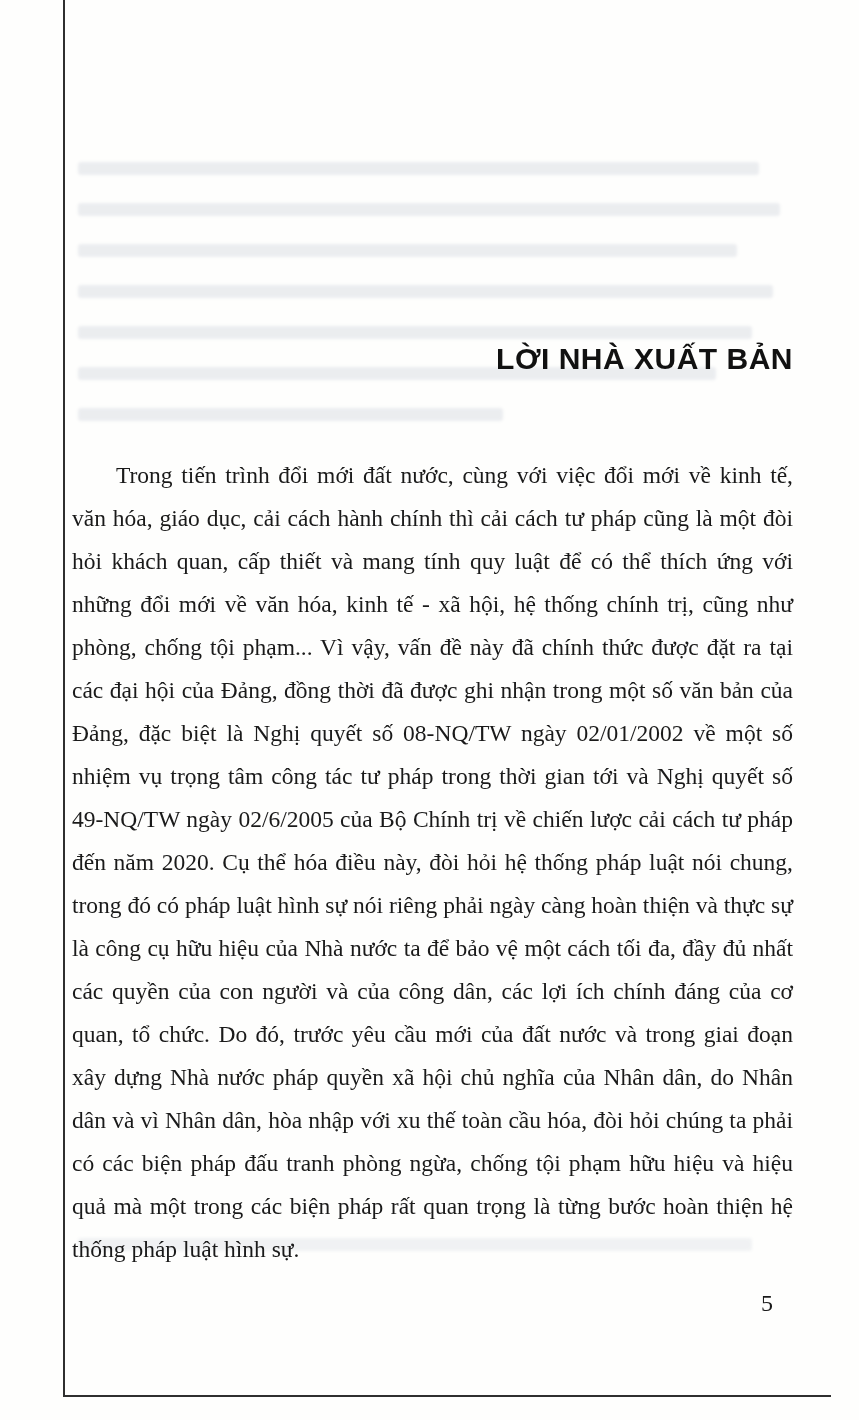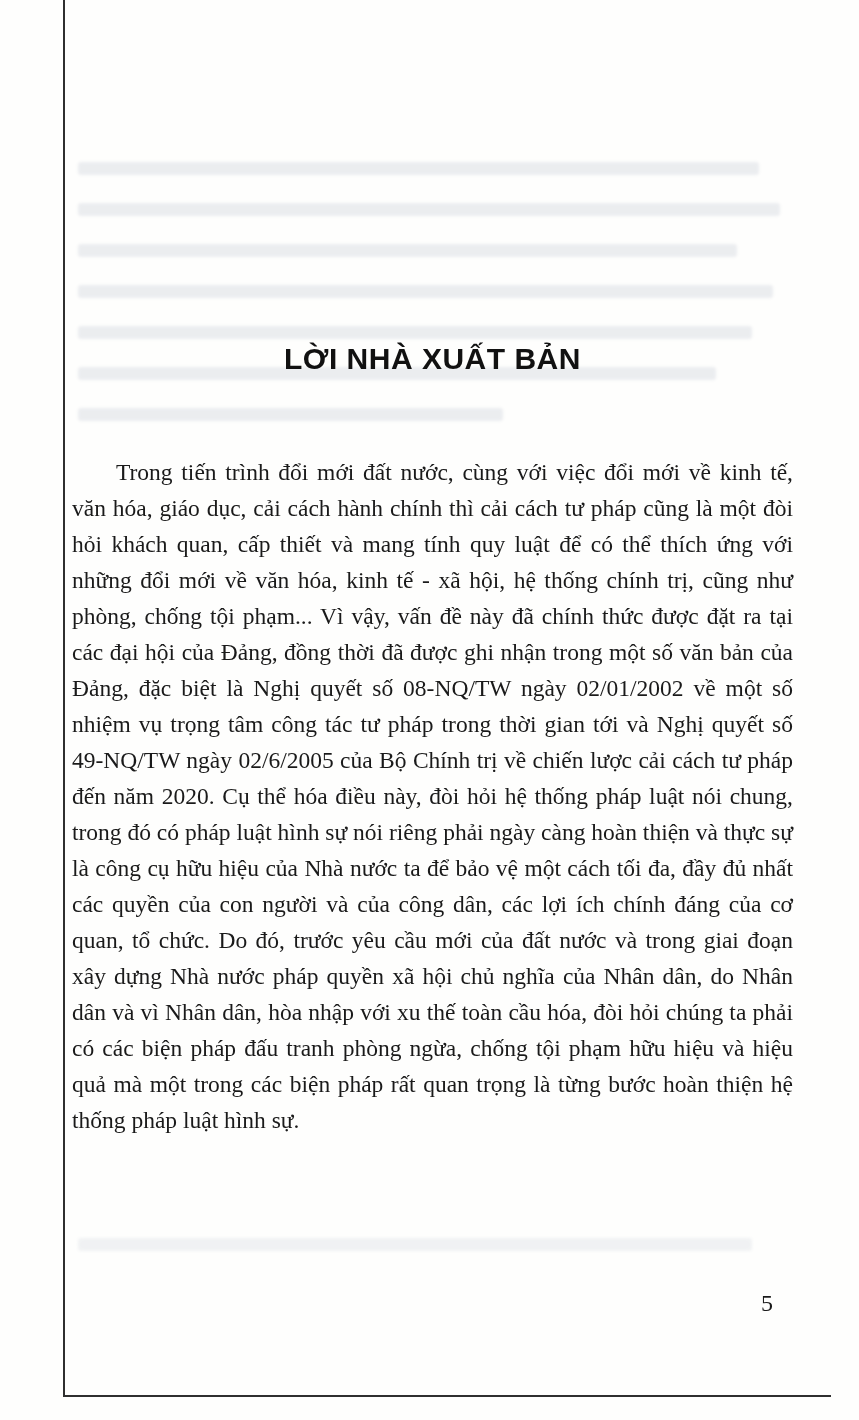--- a/index.html
+++ b/index.html
@@ -61,34 +61,34 @@
     right: 72px;
     top: 1238px;
     opacity: 0.10;
     filter: blur(1.8px);
   }
   .title {
     position: absolute;
     left: 72px;
     right: 66px;
     top: 322px;
-    text-align: center;
+    text-align: right;
     font-family: "Liberation Sans", sans-serif;
     font-weight: 700;
     font-size: 30px;
     letter-spacing: 0.5px;
     color: #111111;
   }
   .body-text {
     position: absolute;
     left: 72px;
     right: 66px;
     top: 430px;
     font-size: 23.5px;
-    line-height: 36px;
+    line-height: 43px;
     text-align: justify;
     text-indent: 44px;
     color: #1a1a1a;
   }
   .page-number {
     position: absolute;
     right: 86px;
     top: 1290px;
     font-size: 24px;
     color: #1a1a1a;

